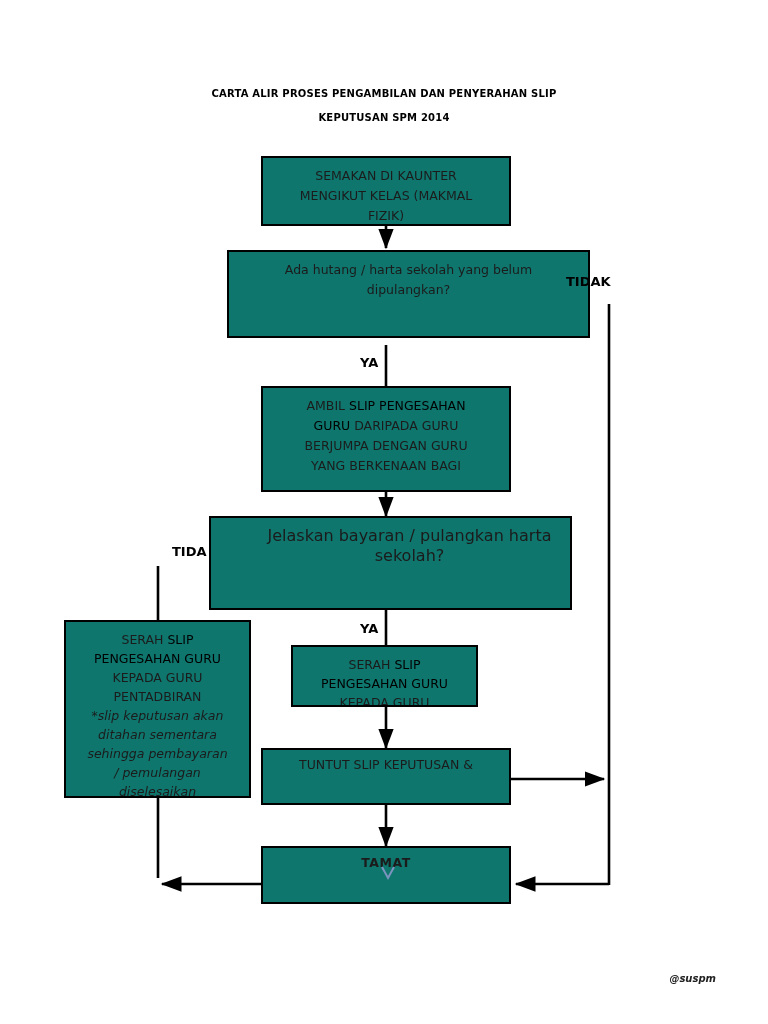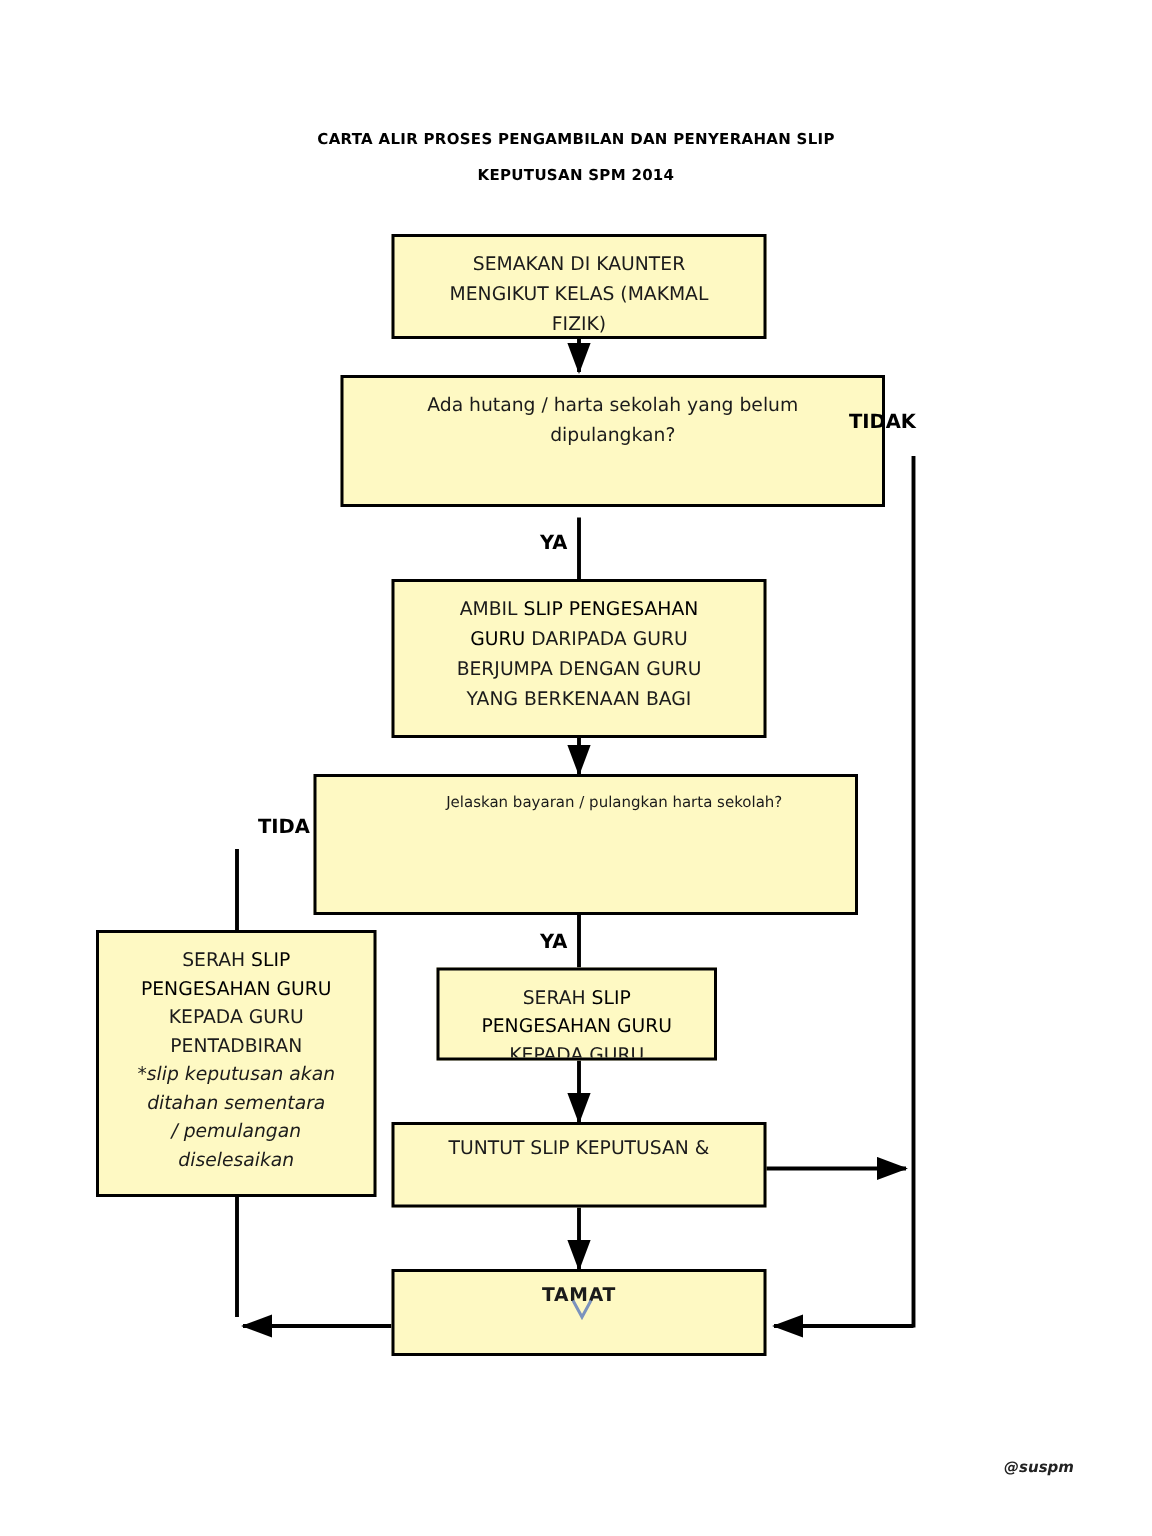--- a/index.html
+++ b/index.html
@@ -31,21 +31,21 @@
     font-size: 10px;
     font-weight: bold;
     line-height: 24px;
     color: #000000;
     letter-spacing: 0.2px;
   }
   .node {
     position: absolute;
     box-sizing: border-box;
     border: 2.5px solid #000000;
-    background: #fef9c3;
+    background: #0f766e;
     overflow: hidden;
     z-index: 3;
   }
   .node .node-text {
     font-family: "DejaVu Sans", sans-serif;
     color: #1b1b1b;
     text-align: center;
     font-size: 12.5px;
     line-height: 20px;
     padding: 0 6px;
@@ -162,35 +162,36 @@
       <div>
         <b>GURU</b><span> DARIPADA GURU</span>
       </div>
       <div>BERJUMPA DENGAN GURU</div>
       <div>YANG BERKENAAN BAGI</div>
 
     </div>
   </div>
 
   <div class="node top-text" style="left:209px; top:516px; width:363px; height:94px;">
-    <div class="node-text" style="font-size:10px;padding-left:44px;">
+    <div class="node-text" style="font-size:16px;padding-left:44px;">
       <div>Jelaskan bayaran / pulangkan harta sekolah?</div>
     </div>
   </div>
 
   <div class="node top-text" style="left:64px; top:620px; width:187px; height:178px;">
     <div class="node-text" style="line-height:19px;">
       <div>
         <span>SERAH </span><b>SLIP</b>
       </div>
       <div><b>PENGESAHAN GURU</b></div>
       <div>KEPADA GURU</div>
       <div>PENTADBIRAN</div>
       <div><i>*slip keputusan akan</i></div>
       <div><i>ditahan sementara</i></div>
+      <div><i>sehingga pembayaran</i></div>
       <div><i>/ pemulangan</i></div>
       <div><i>diselesaikan</i></div>
     </div>
   </div>
 
   <div class="node top-text" style="left:291px; top:645px; width:187px; height:62px;">
     <div class="node-text" style="line-height:19px;">
       <div>
         <span>SERAH </span><b>SLIP</b>
       </div>

